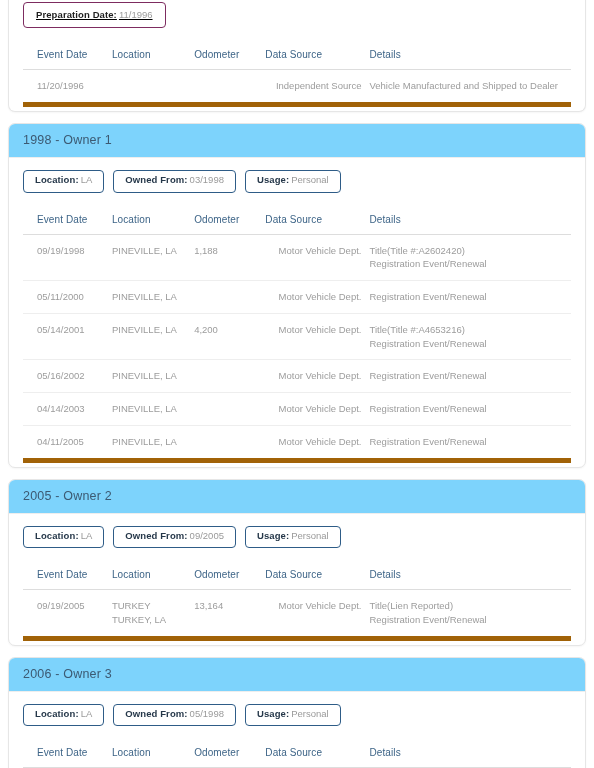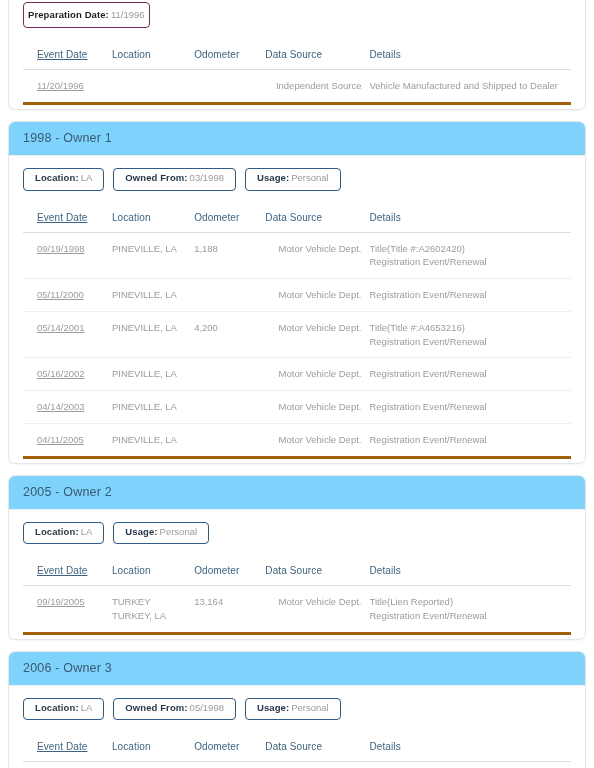--- a/index.html
+++ b/index.html
@@ -78,21 +78,22 @@
     letter-spacing: 0.1px;
   }
   .badge .b-value {
     color: #9a9a9a;
     margin-left: 2px;
   }
 
   .badge.prep {
     border-color: #7d2c60;
     border-width: 1.8px;
-    padding: 7px 4px;
+    padding: 7px 12px;
+    text-decoration: underline;
   }
   .badge.prep .b-label { color: #1f1f1f; }
   .badge.prep .b-value { color: #9a9a9a; }
 
   
   table.events {
     width: 100%;
     border-collapse: collapse;
     table-layout: fixed;
   }
@@ -108,23 +109,23 @@
   }
 
   table.events tbody td {
     font-size: 9.5px;
     color: #9c9c9c;
     padding: 9px 4px 9px 4px;
     border-bottom: 1px solid #eeeeee;
     vertical-align: top;
     line-height: 1.45;
   }
-  table.events tbody tr:last-child td { border-bottom: 3px solid #a16207; }
-
-  .col-date     { width: 15.5%; padding-left: 14px !important; text-decoration: underline; }
+  table.events tbody tr:last-child td { border-bottom: 5px solid #a16207; }
+
+  .col-date     { width: 15.5%; padding-left: 14px !important; }
   .col-loc      { width: 15%; }
   .col-odo      { width: 13%; margin-left: 12px; }
   .col-src      { width: 19%; text-align: right; }
   .col-det      { width: 37.5%; }
 
   .det-line { display: block; }
 </style>
 </head>
 <body>
 
@@ -236,20 +237,21 @@
               </tr>
             </tbody>
           </table>
         </div>
       </div>
       <div class="card">
         <div class="card-header"><span>2005 - Owner  2</span></div>
         <div class="card-body">
           <div class="badge-row">
             <div class="badge"><span class="b-label">Location:</span><span class="b-value">LA</span></div>
+            <div class="badge"><span class="b-label">Owned From:</span><span class="b-value">09/2005</span></div>
             <div class="badge"><span class="b-label">Usage:</span><span class="b-value">Personal</span></div>
           </div>
           <table class="events">
             <thead>
               <tr>
                 <th class="col-date">Event Date</th>
                 <th class="col-loc">Location</th>
                 <th class="col-odo">Odometer</th>
                 <th class="col-src">Data Source</th>
                 <th class="col-det">Details</th>

